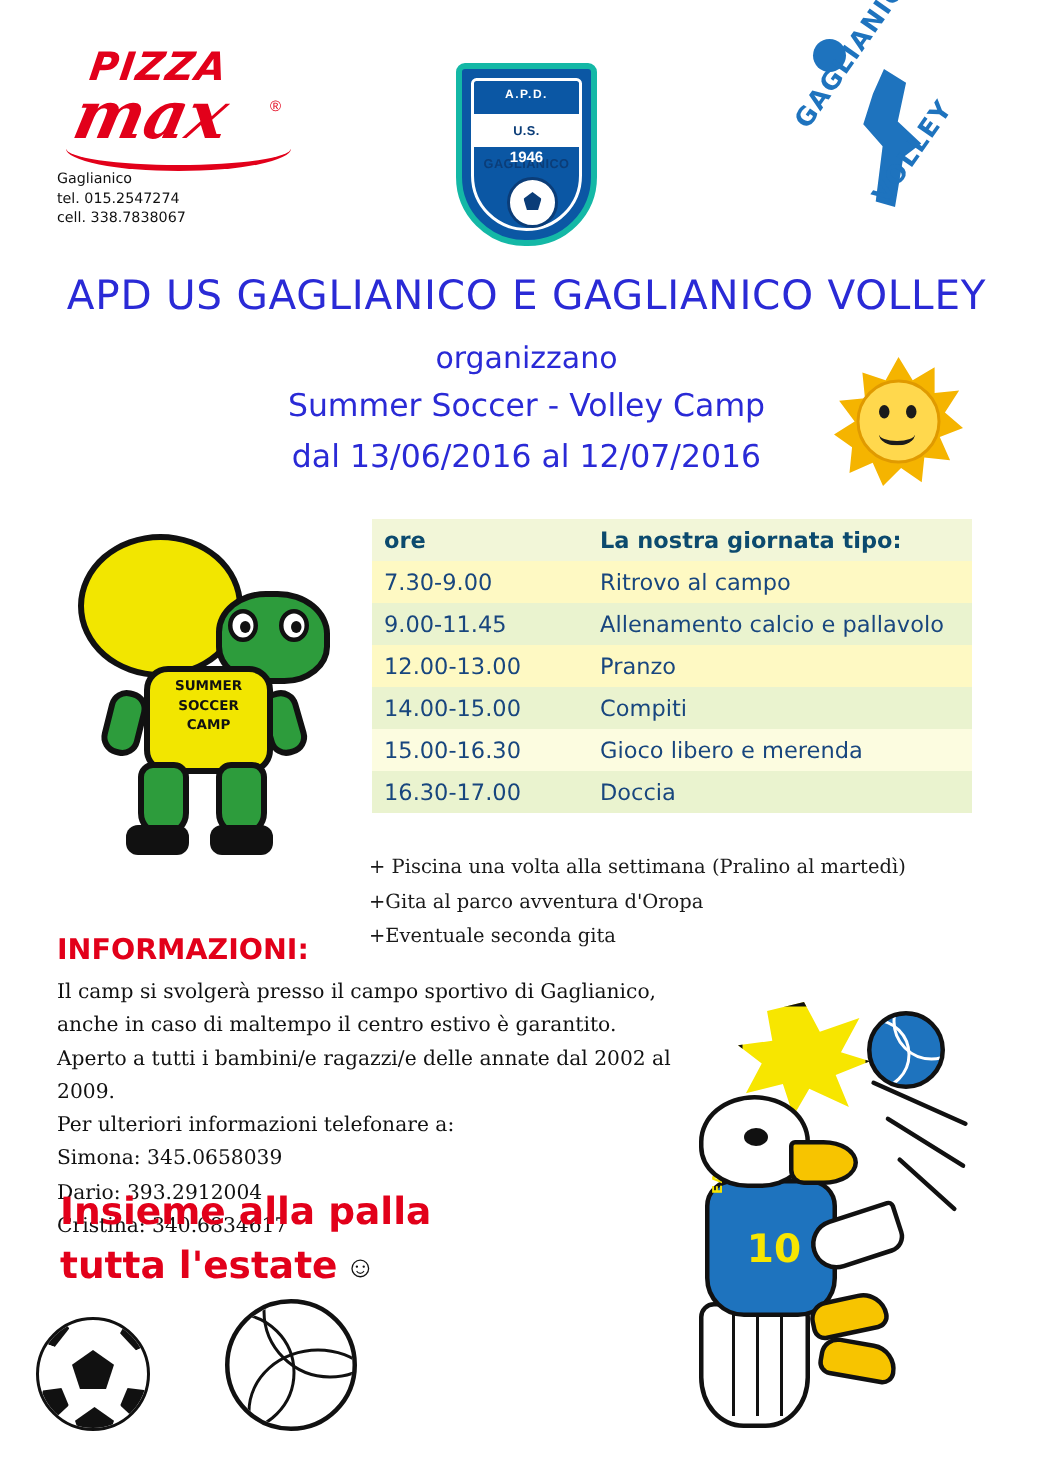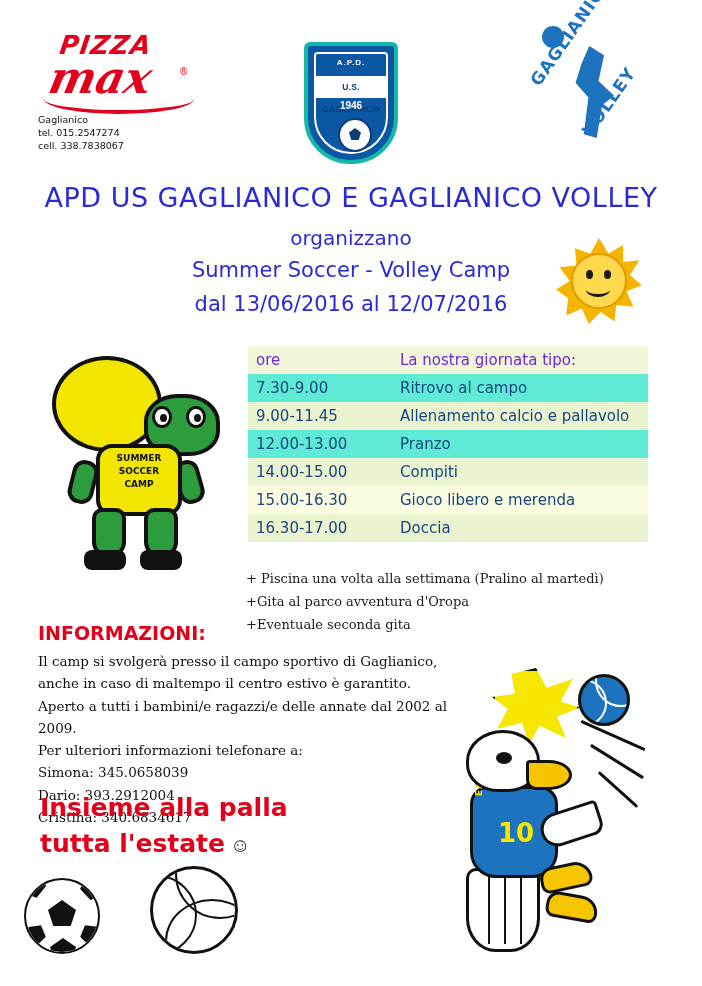--- a/index.html
+++ b/index.html
@@ -407,27 +407,27 @@
     border-collapse: collapse;
     font-family: "DejaVu Sans", sans-serif;
   }
   .schedule td {
     padding: 5px 8px;
     font-size: 15px;
     color: #18467e;
     vertical-align: middle;
   }
   .schedule tr.head td {
-    color: #6d28d9;
-    font-weight: normal;
+    color: #0c4a6e;
+    font-weight: bold;
     background: #f2f6d8;
     font-size: 15px;
   }
   .schedule td.c1 { width: 128px; }
-  .row-a { background: #5eead4; }
+  .row-a { background: #fef9c3; }
   .row-b { background: #eaf3cf; }
   .row-c { background: #fcfce0; }
 
   
   .notes {
     position: absolute;
     left: 246px;
     top: 568px;
     width: 420px;
     font-family: "DejaVu Serif", serif;

